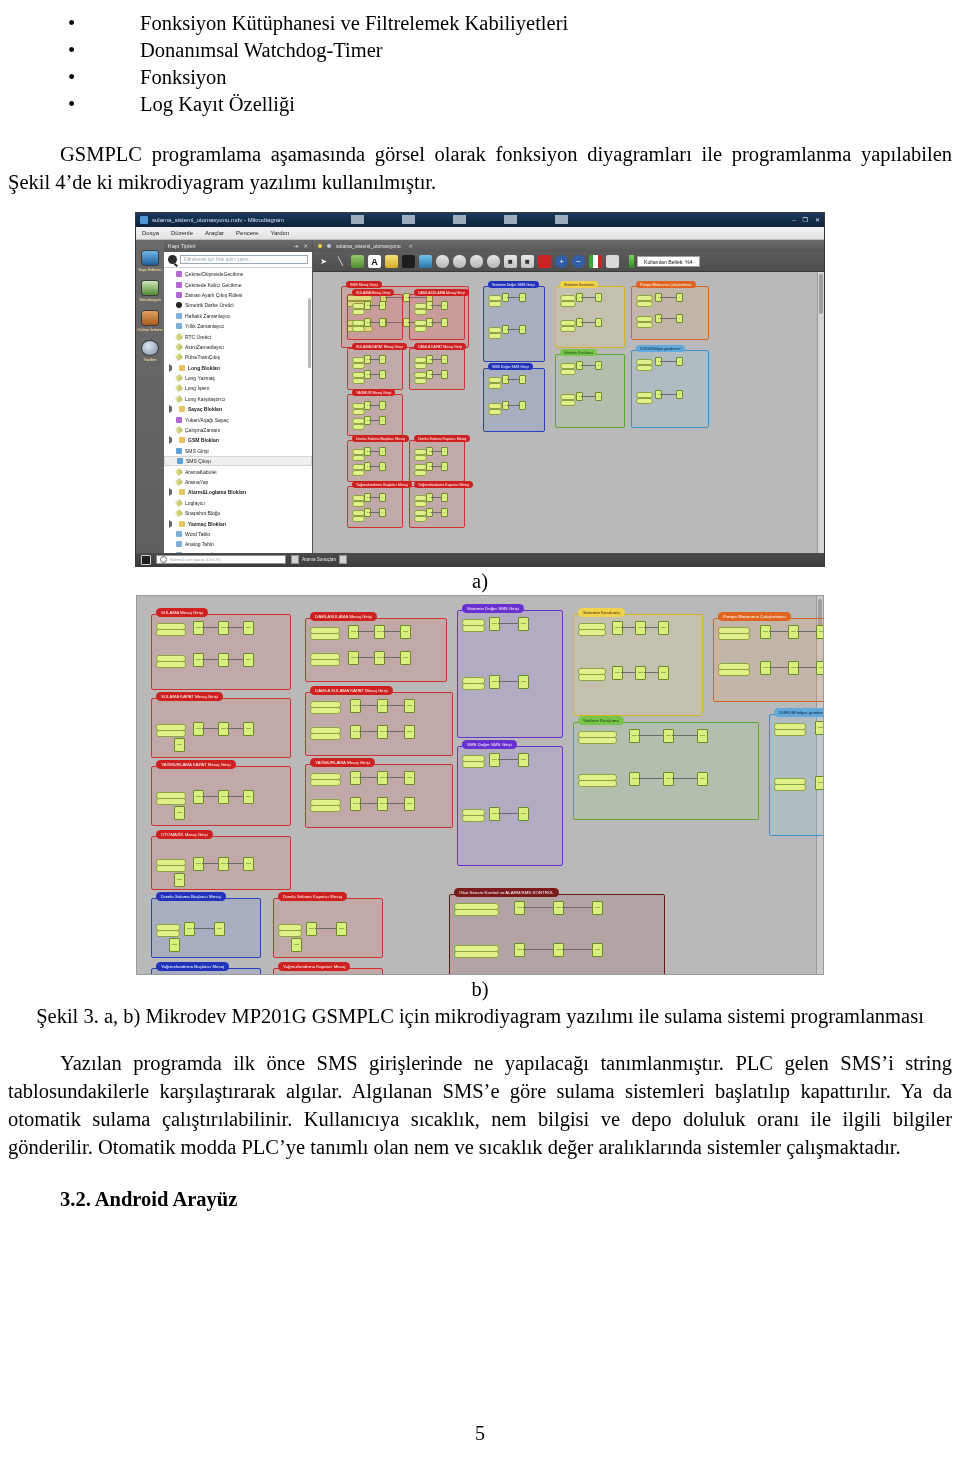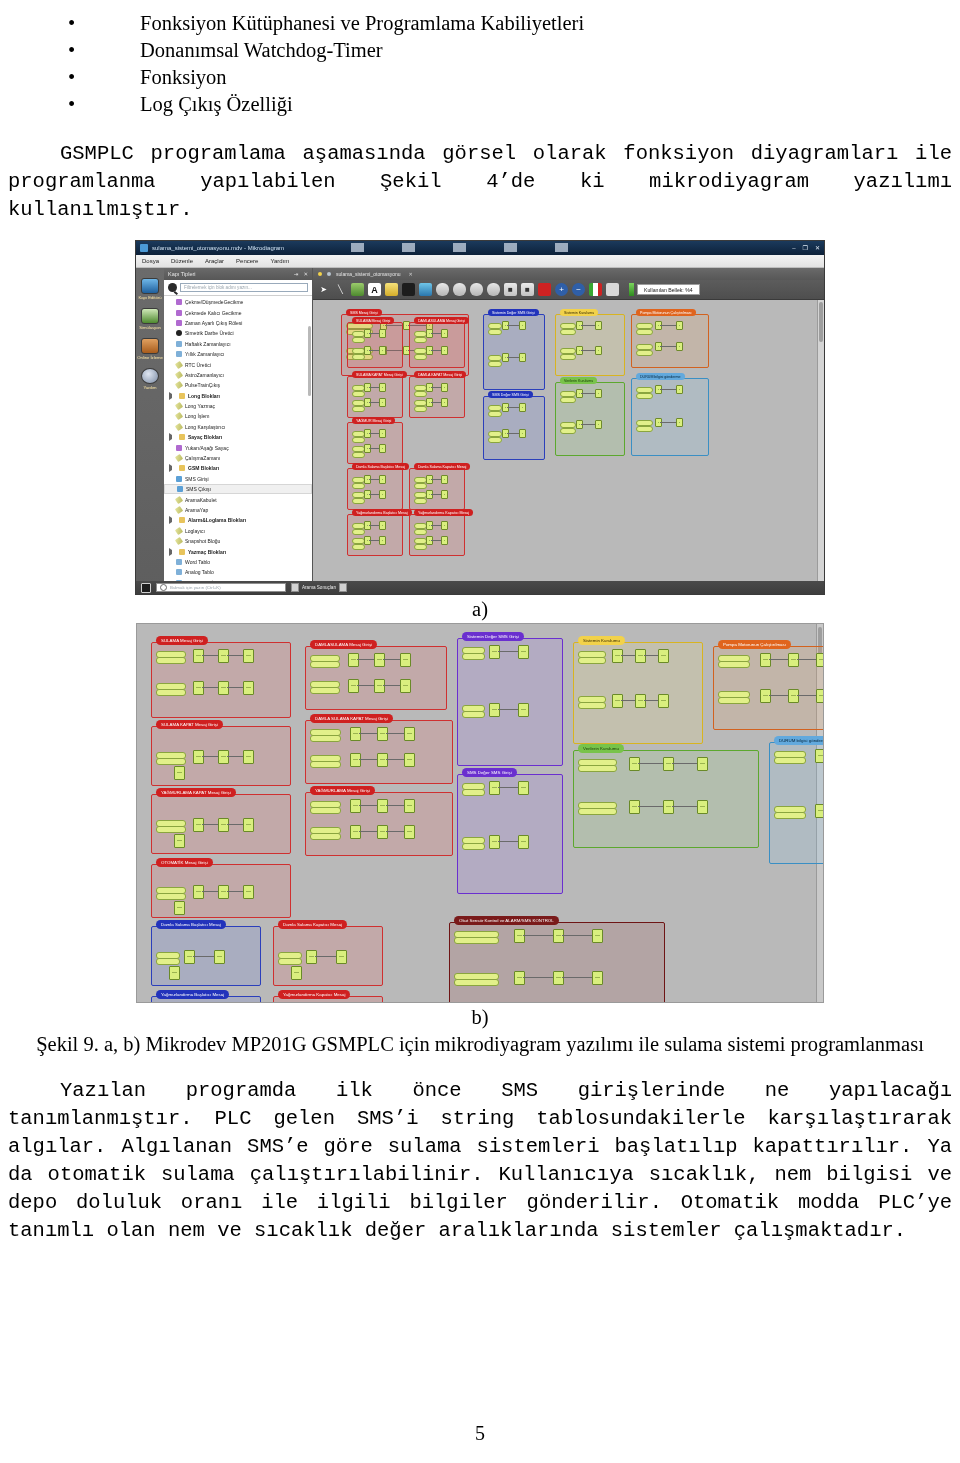--- a/index.html
+++ b/index.html
@@ -19,21 +19,20 @@
   }
   .bullets li .bullet{
     position:absolute;left:68px;top:0;font-size:20.5px;line-height:27px;
   }
 
   
   p.body{
     margin:0;font-size:20.5px;line-height:28px;
     text-align:justify;text-justify:inter-word;
     padding:0 8px 0 8px;
-    font-family:Liberation Mono, monospace;
   }
   p.body.indent{text-indent:52px;}
   p.gap-top{margin-top:20px;}
 
   
   .figure{position:relative;margin:0 auto;}
   .fig-label{
     text-align:center;font-size:20.5px;line-height:24px;
     font-family:"Liberation Serif",serif;
   }
@@ -243,33 +242,33 @@
   }
 </style>
 </head>
 <body>
 
 <div class="page">
 
   <ul class="bullets">
     <li>
       <span class="bullet">•</span>
-      <span>Fonksiyon Kütüphanesi ve Programlama Kabiliyetleri</span>
+      <span>Fonksiyon Kütüphanesi ve Filtrelemek Kabiliyetleri</span>
     </li>
     <li>
       <span class="bullet">•</span>
       <span>Donanımsal Watchdog-Timer</span>
     </li>
     <li>
       <span class="bullet">•</span>
       <span>Fonksiyon</span>
     </li>
     <li>
       <span class="bullet">•</span>
-      <span>Log Çıkış Özelliği</span>
+      <span>Log Kayıt Özelliği</span>
     </li>
   </ul>
 
   <p class="body indent" style="margin-top:22px;">GSMPLC programlama aşamasında görsel olarak fonksiyon diyagramları ile programlanma yapılabilen Şekil 4’de ki mikrodiyagram yazılımı kullanılmıştır.</p>
 
   <div class="figure" style="margin-top:16px;">
     <div class="app">
 
       <div class="titlebar">
         <span class="tb-ico"></span>
@@ -959,19 +958,20 @@
           <div class="blk" style="left: 64px; top: 48px; width: 9px; height: 12px;"></div>
           <div class="wire" style="left: 73px; top: 54px; width: 30px;"></div>
           <div class="blk" style="left: 103px; top: 48px; width: 9px; height: 12px;"></div>
           <div class="wire" style="left: 112px; top: 54px; width: 30px;"></div>
           <div class="blk" style="left: 142px; top: 48px; width: 9px; height: 12px;"></div>
         </div>
       </div>
     <div class="fig-label" style="margin-top:2px;">b)</div>
   </div>
 
-  <div class="caption">Şekil 9. a, b) Mikrodev MP201G GSMPLC için mikrodiyagram yazılımı ile sulama sistemi programlanması</div>
+  <div class="caption">Şekil 3. a, b) Mikrodev MP201G GSMPLC için mikrodiyagram yazılımı ile sulama sistemi programlanması</div>
 
   <p class="body indent gap-top">Yazılan programda ilk önce SMS girişlerinde ne yapılacağı tanımlanmıştır. PLC gelen SMS’i string tablosundakilerle karşılaştırarak algılar. Algılanan SMS’e göre sulama sistemleri başlatılıp kapattırılır. Ya da otomatik sulama çalıştırılabilinir. Kullanıcıya sıcaklık, nem bilgisi ve depo doluluk oranı ile ilgili bilgiler gönderilir. Otomatik modda PLC’ye tanımlı olan nem ve sıcaklık değer aralıklarında sistemler çalışmaktadır.</p>
 
+  <h3 class="sec" style="margin-top:24px;">3.2. Android Arayüz</h3>
 
   <div class="pagenum">5</div>
 </div>
 
 </body></html>

